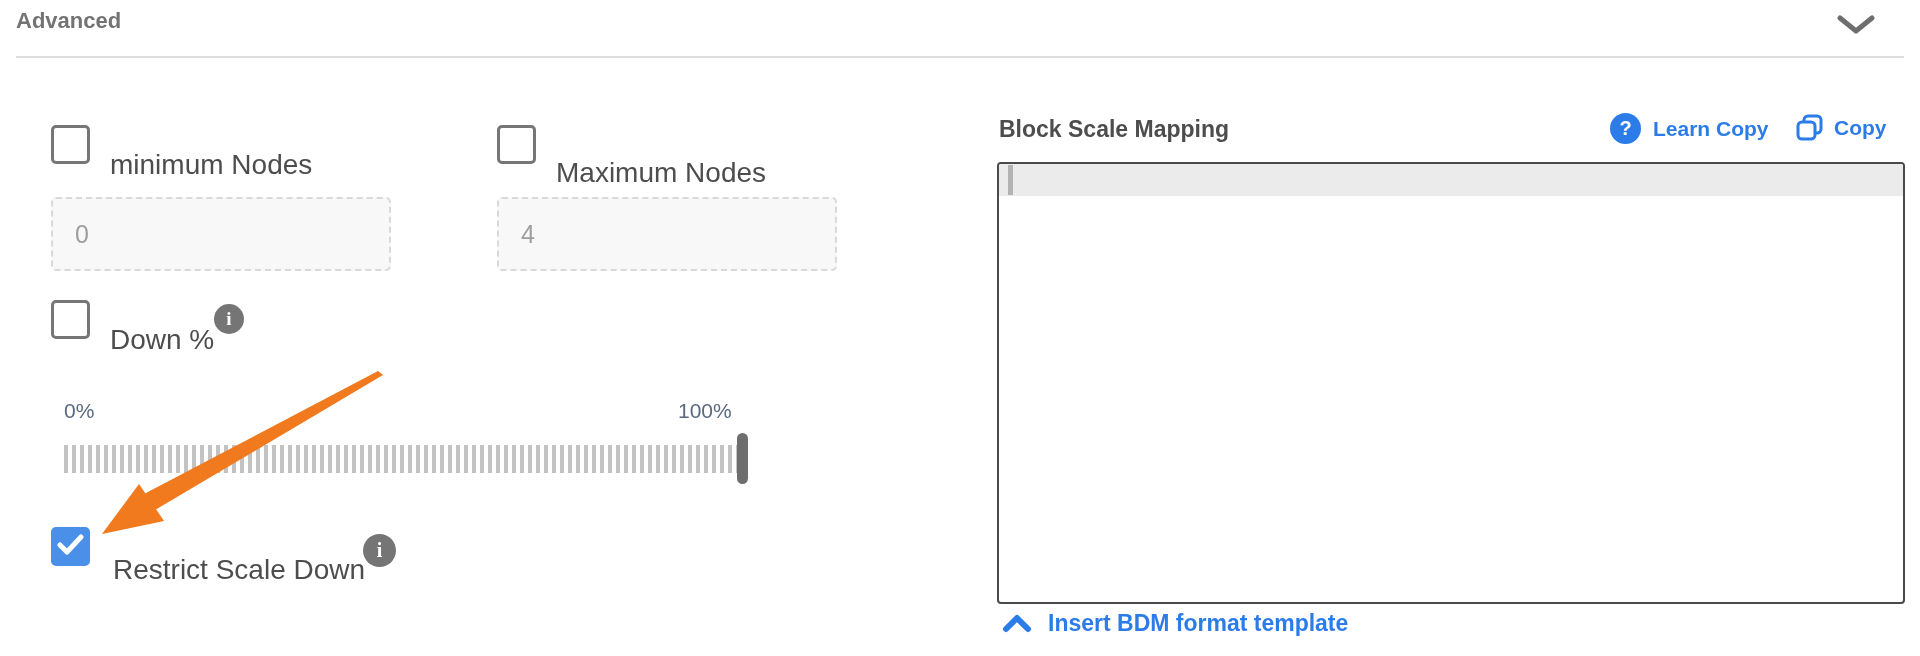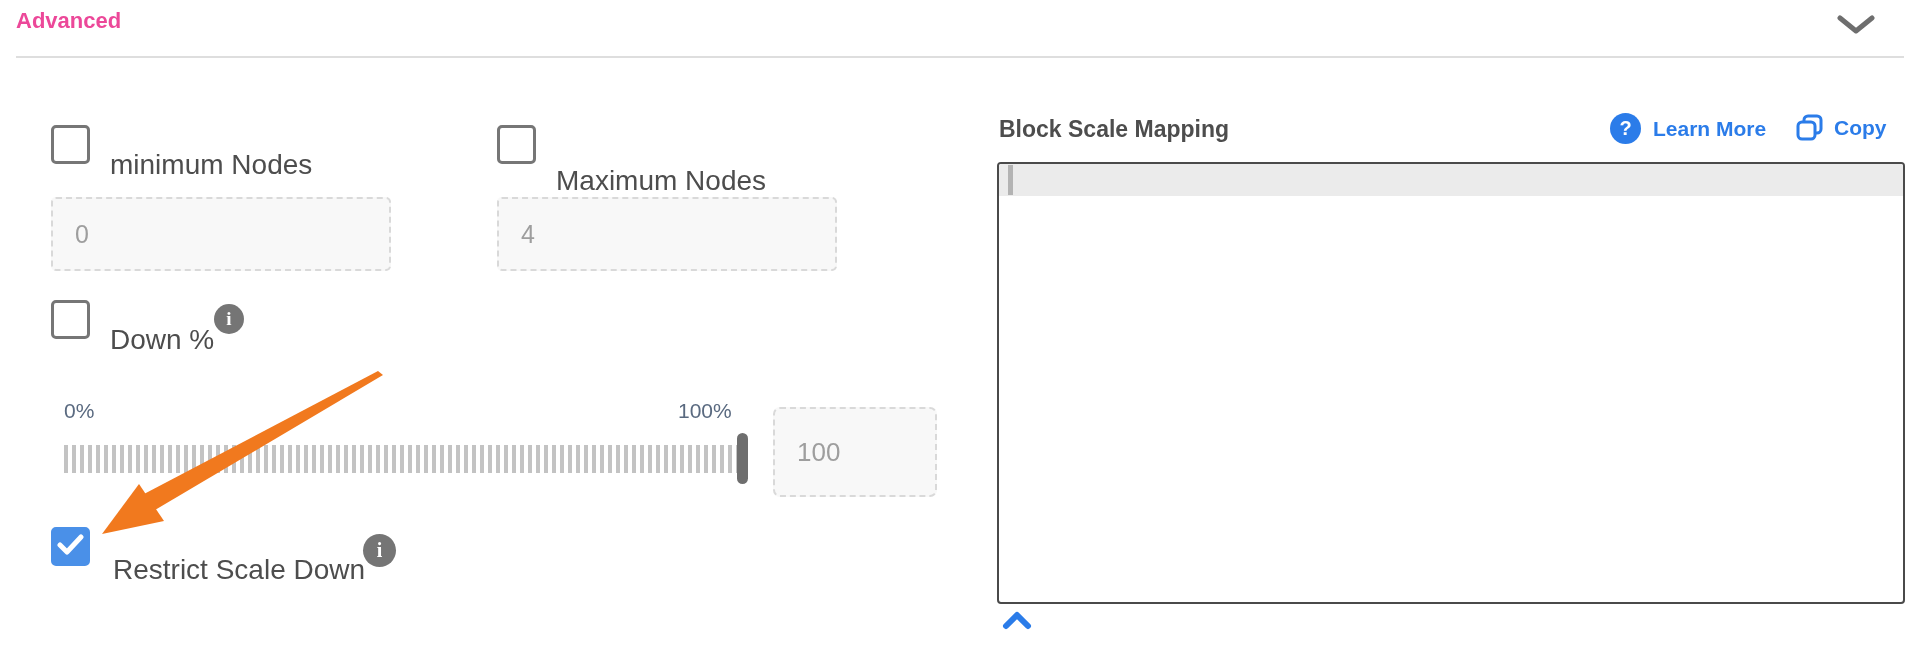--- a/index.html
+++ b/index.html
@@ -6,21 +6,21 @@
     --accent-blue:#2b7ce9;
     --checkbox-blue:#4a90e8;
     --arrow-orange:#f1791e;
   }
   *{box-sizing:border-box;margin:0;padding:0;}
   html,body{width:1920px;height:656px;background:#ffffff;overflow:hidden;
     font-family:"Liberation Sans","DejaVu Sans",sans-serif;}
   #app{position:relative;width:1920px;height:656px;background:#fff;}
 
   
-  .adv-title{position:absolute;left:16px;top:8px;font-size:22px;font-weight:600;color:#ec4899;}
+  .adv-title{position:absolute;left:16px;top:8px;font-size:22px;font-weight:600;color:#737373;}
   .collapse-btn{position:absolute;left:1832px;top:8px;width:48px;height:36px;border:none;
     background:transparent;cursor:pointer;display:flex;align-items:center;justify-content:center;}
   .divider{position:absolute;left:16px;top:56px;width:1888px;height:2px;background:#dedede;}
 
   
   .checkbox{position:absolute;width:39px;height:39px;border:3px solid #767676;border-radius:5px;
     background:#fff;cursor:pointer;display:flex;align-items:center;justify-content:center;}
   .checkbox .check{display:none;}
   .checkbox.checked{background:var(--checkbox-blue);border-color:var(--checkbox-blue);}
   .checkbox.checked .check{display:block;}
@@ -74,55 +74,54 @@
 
   <div class="checkbox" style="left:51px;top:125px;">
     
   </div>
   <div class="field-label" style="left:110px;top:132px;">minimum Nodes</div>
   <input class="dashed-input" style="left: 51px; top: 197px; width: 340px; height: 74px;" value="0">
 
   <div class="checkbox" style="left:497px;top:125px;">
     
   </div>
-  <div class="field-label" style="left:556px;top:148px;">Maximum Nodes</div>
+  <div class="field-label" style="left:556px;top:140px;">Maximum Nodes</div>
   <input class="dashed-input" style="left: 497px; top: 197px; width: 340px; height: 74px;" value="4">
 
   <div class="checkbox" style="left:51px;top:300px;">
     
   </div>
   <div class="field-label" style="left:110px;top:307px;">Down %</div>
   <div class="info-badge" style="left:214px;top:304px;width:30px;height:30px;font-size:19px;">i</div>
 
   <div class="slider-min" style="left:64px;top:399px;">0%</div>
   <div class="slider-max" style="left:678px;top:399px;width:70px;">100%</div>
   <div class="slider-track"></div>
   <div class="slider-handle"></div>
-  <input class="dashed-input" style="left: 773px; top: 407px; width: 164px; height: 90px; border-radius: 7px; font-size: 26px;" value="100">
 
   <div class="checkbox checked" style="left:51px;top:527px;">
     <span class="check">
       <svg width="27" height="21" viewBox="0 0 27 21">
           <polyline points="3,11 10,18 24,3" fill="none" stroke="#fff" stroke-width="5" stroke-linecap="round" stroke-linejoin="round"></polyline>
         </svg>
     </span>
   </div>
   <div class="field-label" style="left:113px;top:537px;text-align:right;">Restrict Scale Down</div>
   <div class="info-badge" style="left:363px;top:534px;width:33px;height:33px;font-size:20px;">i</div>
 
   <svg class="annotation" width="1920" height="656" viewBox="0 0 1920 656">
     <polygon points="378,371 383,375 155,510 144,494" fill="var(--arrow-orange)"></polygon>
     <polygon points="102,534 139,484 164,521" fill="var(--arrow-orange)"></polygon>
   </svg>
 
   <div class="bdm-title">Block Scale Mapping</div>
 
   <a class="link" style="left:1610px;top:113px;">
     <span class="help-badge">?</span>
-    <span>Learn More</span>
+    <span>Learn Copy</span>
   </a>
 
   <a class="link" style="left:1795px;top:113px;gap:9px;">
     <span style="display:flex;">
       <svg width="30" height="30" viewBox="0 0 30 30">
         <rect x="9" y="3" width="17" height="17" rx="4" fill="none" stroke="var(--accent-blue)" stroke-width="3"></rect>
         <rect x="3" y="9" width="17" height="17" rx="4" fill="#fff" stroke="var(--accent-blue)" stroke-width="3"></rect>
       </svg>
     </span>
     <span>Copy</span>
@@ -133,15 +132,16 @@
     <div class="caret"></div>
     <span></span>
   </div>
 
   <a class="link insert-link">
     <span style="display:flex;">
       <svg width="30" height="21" viewBox="0 0 30 21">
         <polyline points="4,16 15,5 26,16" fill="none" stroke="var(--accent-blue)" stroke-width="6" stroke-linecap="round" stroke-linejoin="round"></polyline>
       </svg>
     </span>
+    <span>Insert BDM format template</span>
   </a>
 
 </div>
 
 </body></html>

